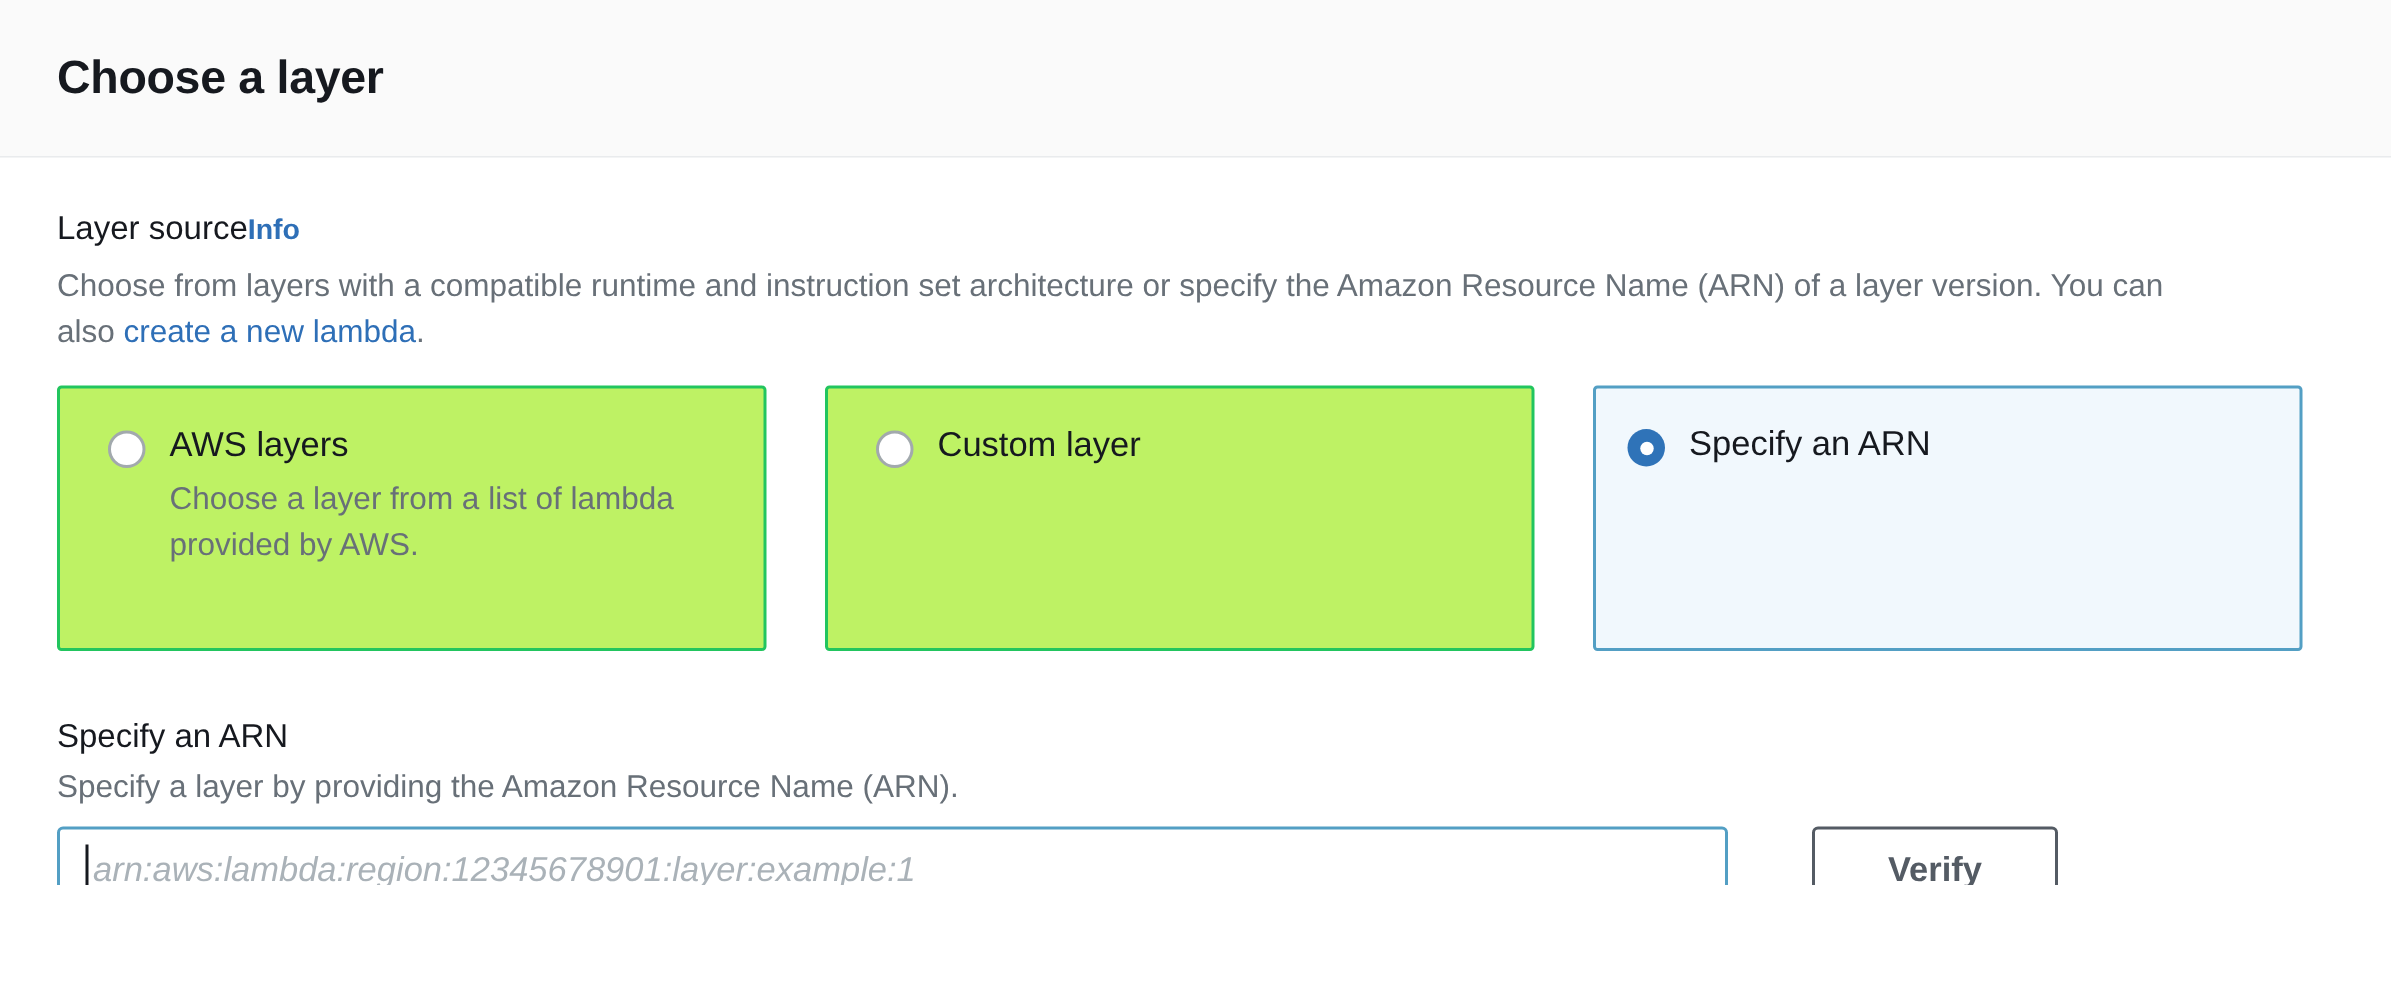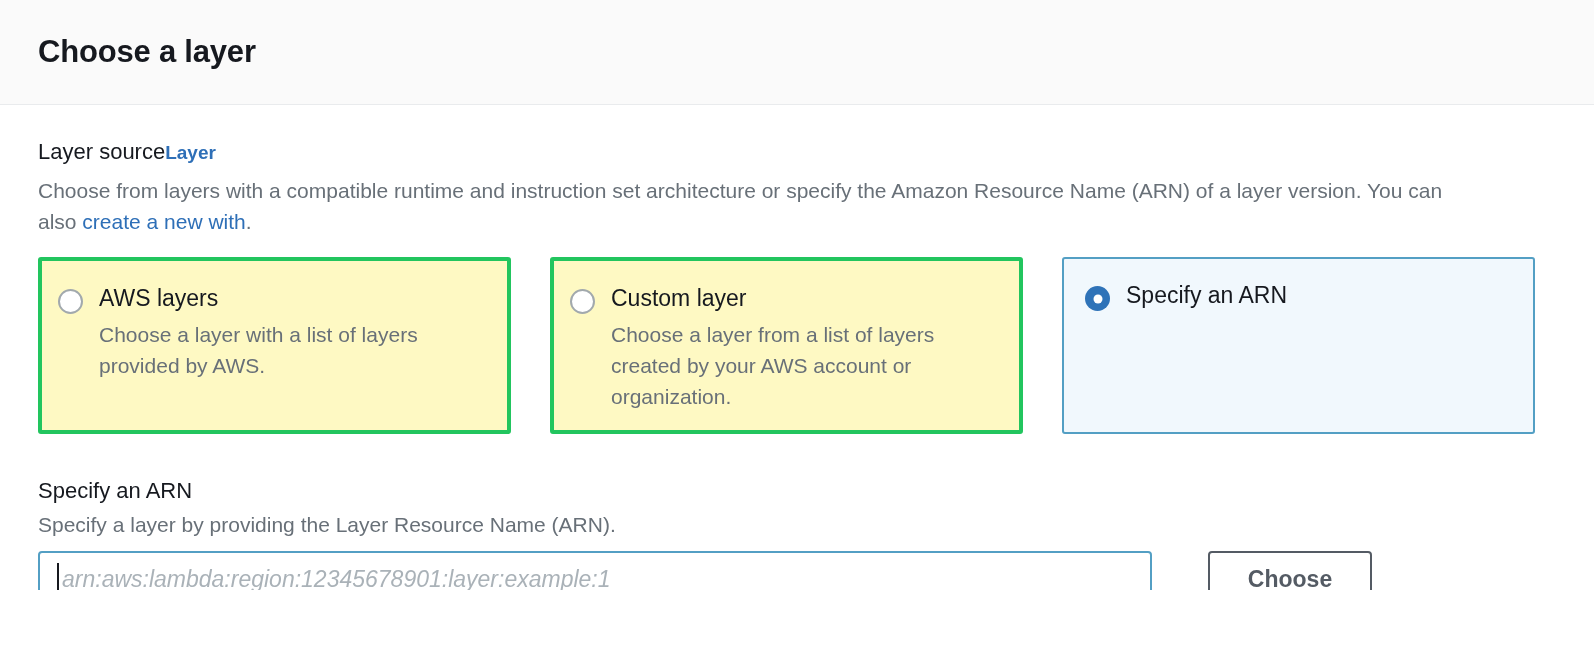--- a/index.html
+++ b/index.html
@@ -73,24 +73,24 @@
 
   
   .tile-row {
     display: flex;
     gap: 39px;
     margin-top: 20px;
   }
   .tile {
     width: 473px;
     height: 177px;
-    border: 4px solid #22c55e;
+    border: 2px solid #22c55e;
     border-radius: 3px;
-    background: #fef9c3;
-    padding: 22px 20px 0 16px;
+    background: #bef264;
+    padding: 22px 20px 0 32px;
     display: flex;
     align-items: flex-start;
     gap: 16px;
     cursor: pointer;
   }
   .tile.selected {
     border: 2px solid #539fc4;
     background: #f1f8fd;
     padding: 21px 19px 0 21px;
   }
@@ -206,61 +206,60 @@
 <div class="page">
 
   <div class="modal-header">
     <h1 class="modal-title">Choose a layer</h1>
   </div>
 
   <div class="modal-body">
 
     <div class="field-label-row">
       <span class="field-label">Layer source</span>
-      <a class="info-link">Layer</a>
+      <a class="info-link">Info</a>
     </div>
 
     <p class="field-description">
-      <span>Choose from layers with a compatible runtime and instruction set architecture or specify the Amazon Resource Name (ARN) of a layer version. You can also </span><a class="inline-link">create a new with</a><span>.</span>
+      <span>Choose from layers with a compatible runtime and instruction set architecture or specify the Amazon Resource Name (ARN) of a layer version. You can also </span><a class="inline-link">create a new lambda</a><span>.</span>
     </p>
 
     <div class="tile-row">
 
       <div class="tile">
         <span class="radio"></span>
         <div class="tile-text">
           <div class="tile-title">AWS layers</div>
-          <div class="tile-desc">Choose a layer with a list of layers provided by AWS.</div>
+          <div class="tile-desc">Choose a layer from a list of lambda provided by AWS.</div>
         </div>
       </div>
 
       <div class="tile">
         <span class="radio"></span>
         <div class="tile-text">
           <div class="tile-title">Custom layer</div>
-          <div class="tile-desc">Choose a layer from a list of layers created by your AWS account or organization.</div>
         </div>
       </div>
 
       <div class="tile selected">
         <span class="radio checked"></span>
         <div class="tile-text">
           <div class="tile-title">Specify an ARN</div>
         </div>
       </div>
 
     </div>
 
     <div class="arn-section">
       <div class="arn-heading">Specify an ARN</div>
-      <div class="arn-subtext">Specify a layer by providing the Layer Resource Name (ARN).</div>
+      <div class="arn-subtext">Specify a layer by providing the Amazon Resource Name (ARN).</div>
 
       <div class="arn-row">
         <div class="arn-input-wrap">
           <input class="arn-input" type="text" placeholder="arn:aws:lambda:region:12345678901:layer:example:1" style="">
           <span class="caret"></span>
         </div>
-        <button class="verify-button">Choose</button>
+        <button class="verify-button">Verify</button>
       </div>
     </div>
 
   </div>
 </div>
 
 </body></html>

